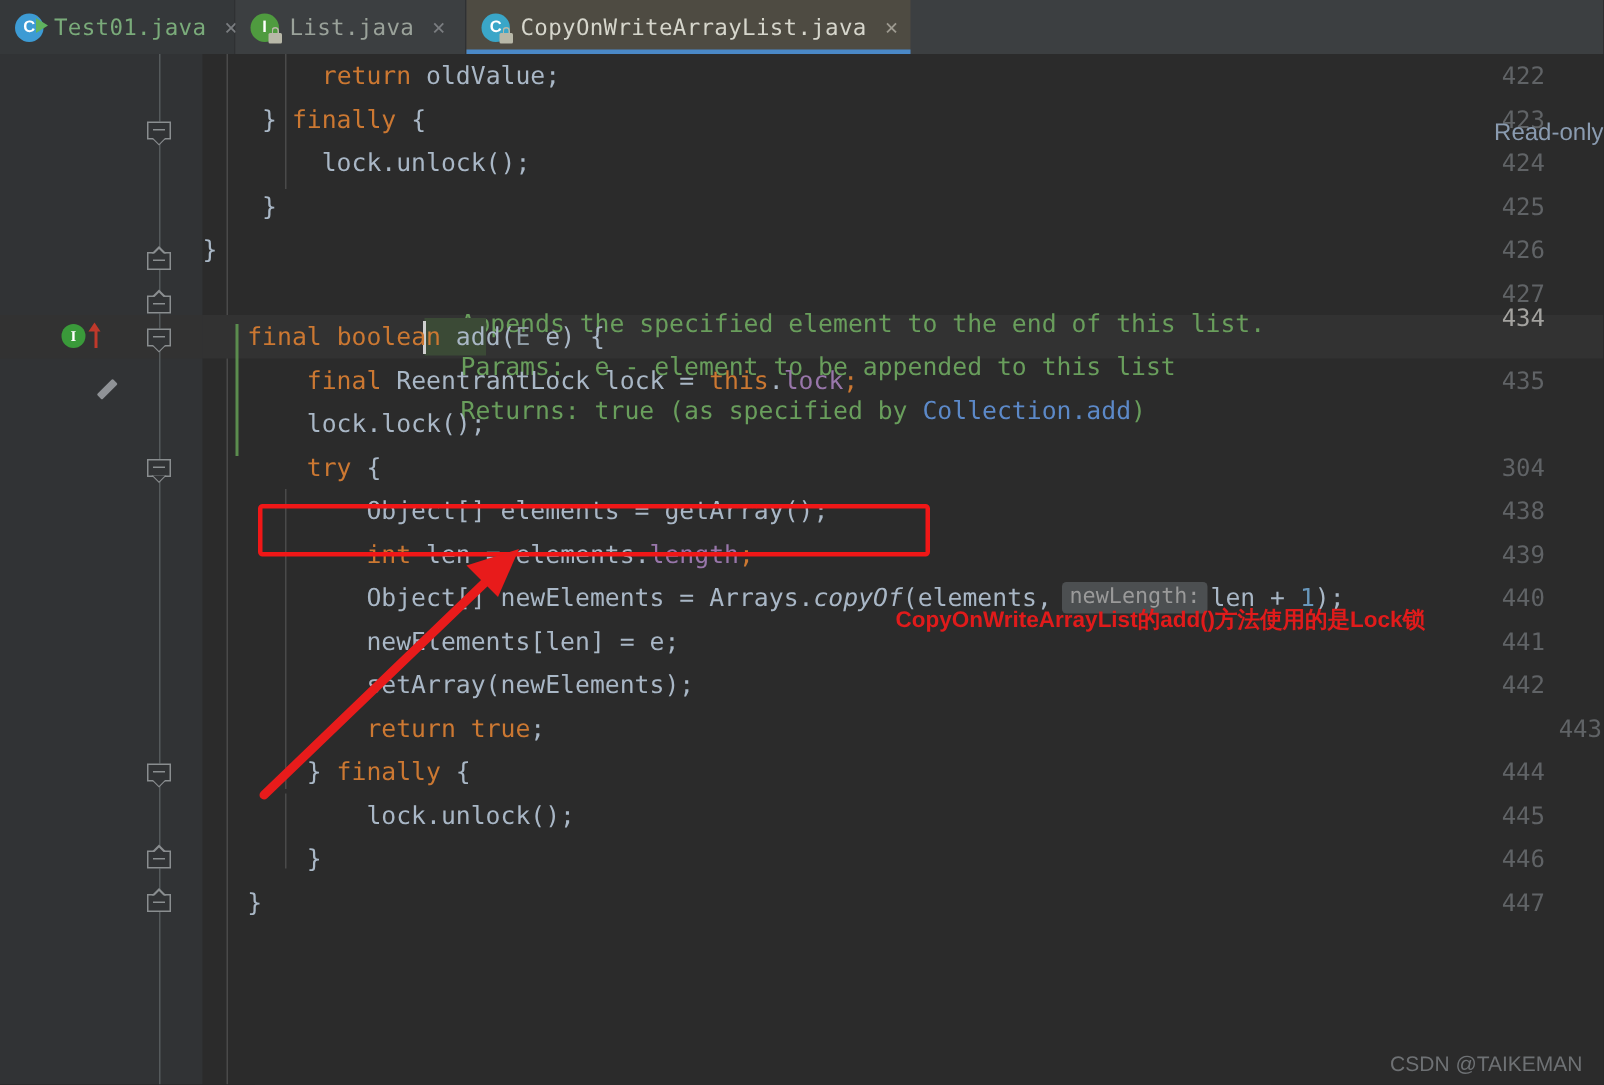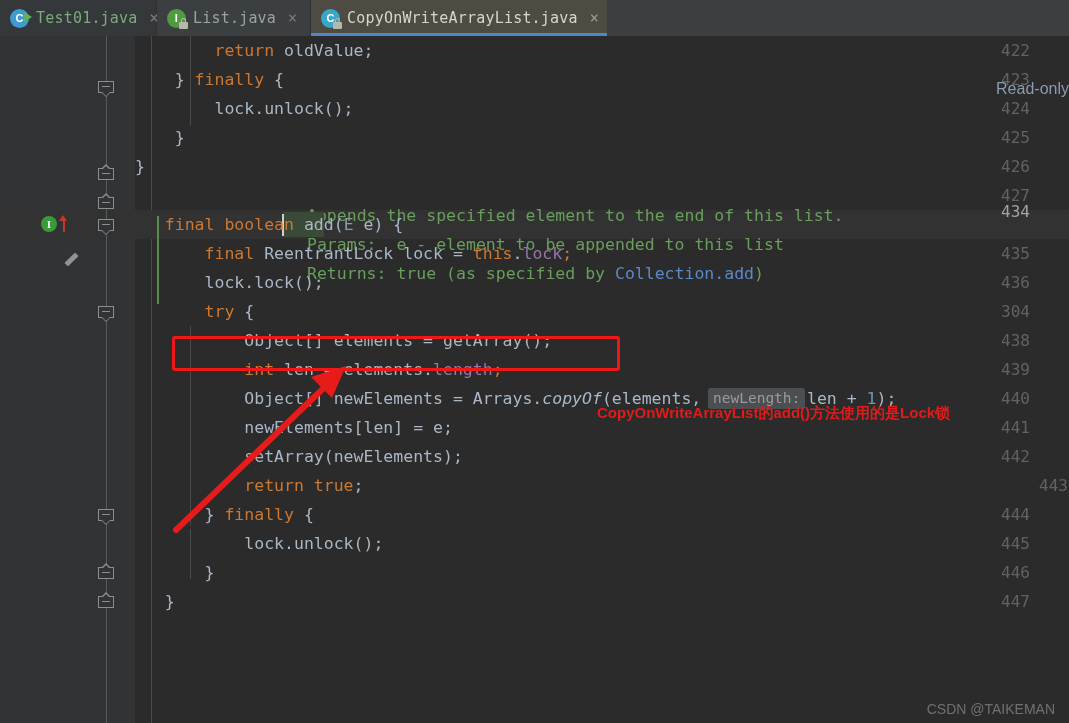--- a/index.html
+++ b/index.html
@@ -181,23 +181,20 @@
       </div>
     <div class="row" style="top:145px;">
         <span class="lnum">427</span>
       </div>
     <div class="row current" style="top:161px;">
         <span class="lnum">434</span>
       </div>
     <div class="row" style="top:203px;">
         <span class="lnum">435</span>
       </div>
-    <div class="row" style="top:232px;">
-        <span class="lnum">436</span>
-      </div>
     <div class="row" style="top:261px;">
         <span class="lnum">304</span>
       </div>
     <div class="row" style="top:290px;">
         <span class="lnum">438</span>
       </div>
     <div class="row" style="top:319px;">
         <span class="lnum">439</span>
       </div>
     <div class="row" style="top:348px;">

